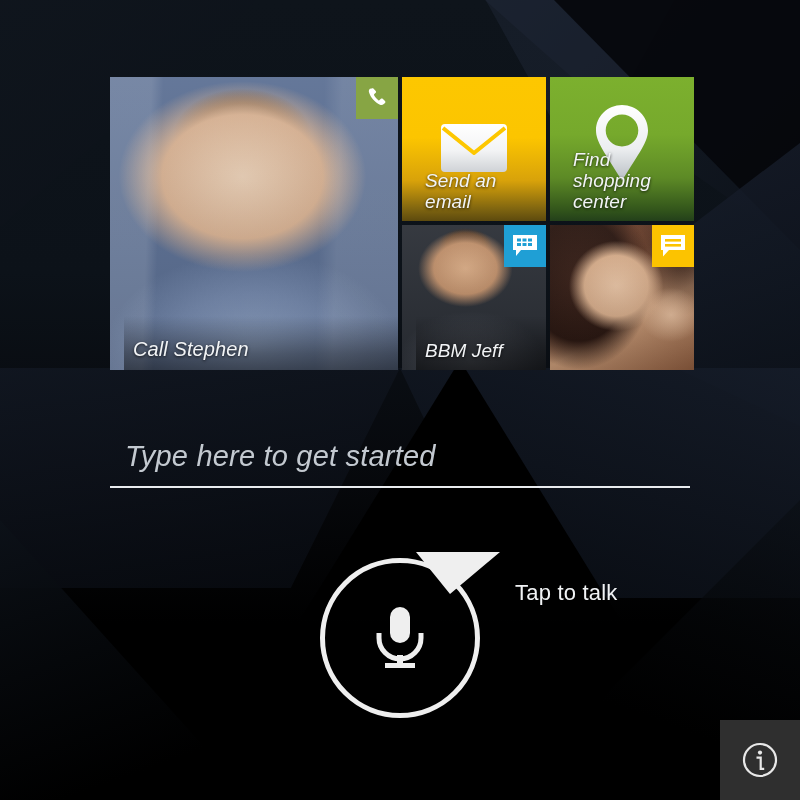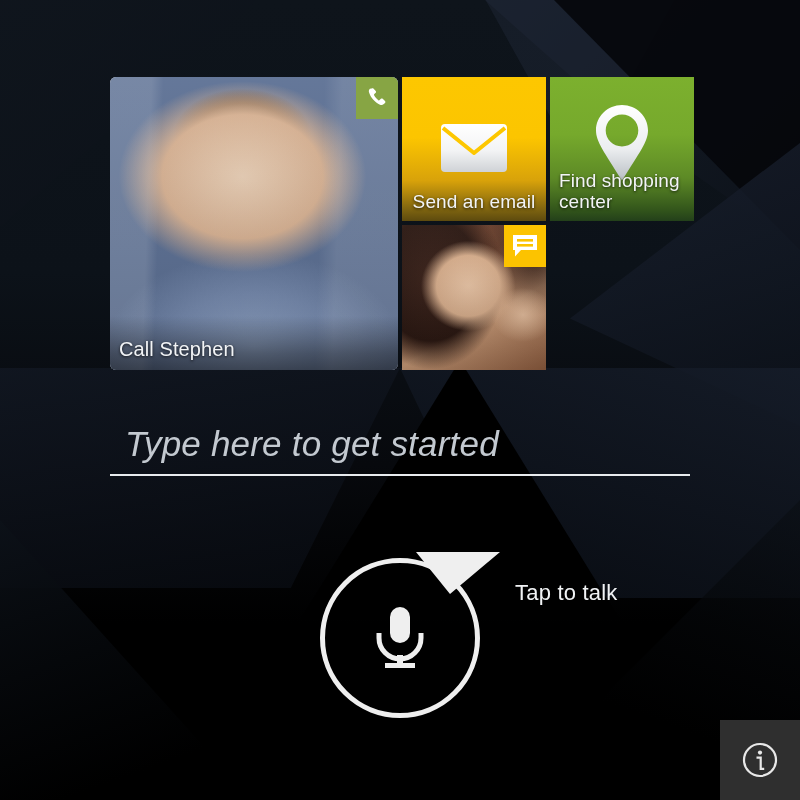--- a/index.html
+++ b/index.html
@@ -106,21 +106,21 @@
     grid-template-columns: 288px 144px 144px;
     grid-template-rows: 144px 145px;
     gap: 4px;
     z-index: 4;
   }
   .tile {
     position: relative;
     overflow: hidden;
     cursor: pointer;
   }
-  .tile-big { grid-column: 1; grid-row: 1 / span 2; border-radius: 6px; }
+  .tile-big { grid-column: 1; grid-row: 1 / span 2; }
 
   
   .photo { position: absolute; inset: 0; }
 
   
   .photo-stephen {
     background:
       radial-gradient(ellipse 58% 44% at 46% 34%, #e7cdb4 0%, #d7b192 48%, rgba(180,144,118,0) 74%),
       radial-gradient(ellipse 30% 20% at 46% 20%, #6f5236 0%, #4e3826 55%, rgba(60,44,30,0) 80%),
       radial-gradient(ellipse 64% 40% at 50% 92%, #8fa3c4 0%, #7589ad 45%, #5b6f93 80%),
@@ -157,34 +157,35 @@
       radial-gradient(ellipse 50% 60% at 92% 18%, #2d1a13 0%, rgba(40,24,16,0) 74%),
       linear-gradient(150deg, #4b2b1f 0%, #7a4a33 34%, #c99b78 62%, #8c5b3e 100%);
   }
   .photo-christa::after {
     content: "";
     position: absolute; inset: 0;
     background: linear-gradient(180deg, rgba(255,255,255,.04) 0%, rgba(0,0,0,.14) 100%);
   }
 
   
-  .tile-email  { background: linear-gradient(180deg, #fdc700 0%, #fcc500 42%, #d8a20a 72%, #7e6410 92%, #5d4a0e 100%); text-align: center; }
+  .tile-email  { background: linear-gradient(180deg, #fdc700 0%, #fcc500 42%, #d8a20a 72%, #7e6410 92%, #5d4a0e 100%); }
   .tile-map    { background: linear-gradient(180deg, #7cb02e 0%, #76a92c 40%, #5d8a26 70%, #33561b 92%, #23401a 100%); }
 
   
   .tile-label {
     position: absolute;
-    left: 0; right: 0; bottom: 0;
+    left: 14px; right: 0; bottom: 0;
     padding: 0 9px 9px 9px;
     color: #f2f4f6;
     font-size: 19px;
     line-height: 21px;
     letter-spacing: .1px;
     text-shadow: 0 1px 3px rgba(0,0,0,.75);
     z-index: 3;
+    font-style: italic;
   }
   .tile-big .tile-label { font-size: 20px; padding-bottom: 10px; }
   .tile-label.two-line { line-height: 21px; }
 
   
   .tile-photo .tile-label::before {
     content: "";
     position: absolute; left: 0; right: 0; bottom: 0; height: 54px;
     background: linear-gradient(180deg, rgba(0,0,0,0) 0%, rgba(0,0,0,.38) 70%, rgba(0,0,0,.5) 100%);
     z-index: -1;
@@ -213,25 +214,26 @@
     z-index: 6;
   }
   .type-input {
     width: 100%;
     background: transparent;
     border: none;
     outline: none;
     color: #84cc16;
     font-family: "Liberation Sans", sans-serif;
     font-style: italic;
-    font-size: 35px;
+    font-size: 29px;
     line-height: 40px;
     padding: 0 0 10px 15px;
     box-sizing: border-box;
     letter-spacing: .2px;
+    margin-top: 12px;
   }
   .type-input::placeholder { color: #c3c9d0; opacity: 1; font-style: italic; }
   .type-underline {
     height: 2px;
     background: #e8ebee;
     width: 100%;
   }
 
   
   .mic-wrap {
@@ -341,20 +343,37 @@
               <stop offset="100%" stop-color="#b9bec4"></stop>
             </linearGradient>
           </defs>
           <path d="M31 2C16.6 2 5 13.4 5 27.4c0 11 8.2 21.6 26 50.1 17.8-28.5 26-39.1 26-50.1C57 13.4 45.4 2 31 2z
                    M31 11.6c9 0 16.3 7.1 16.3 15.9S40 43.4 31 43.4 14.7 36.3 14.7 27.5 22 11.6 31 11.6z" fill="url(#pinGrad)" fill-rule="evenodd"></path>
         </svg>
       </div>
       <div class="tile-label two-line">Find shopping center</div>
     </div>
 
+    <div class="tile tile-photo">
+      <div class="photo photo-jeff"></div>
+      <div class="badge badge-bbm">
+        <svg width="28" height="26" viewBox="0 0 28 26" aria-hidden="true">
+          <path fill="#ffffff" d="M2 2h24v15H10l-5 6v-6H2z"></path>
+          <g fill="#1f9fd5">
+            <rect x="6" y="5.5" width="4" height="3"></rect>
+            <rect x="11.5" y="5.5" width="4" height="3"></rect>
+            <rect x="17" y="5.5" width="4" height="3"></rect>
+            <rect x="6" y="10" width="4" height="3"></rect>
+            <rect x="11.5" y="10" width="4" height="3"></rect>
+            <rect x="17" y="10" width="4" height="3"></rect>
+          </g>
+        </svg>
+      </div>
+      <div class="tile-label">BBM Jeff</div>
+    </div>
 
     <div class="tile tile-photo">
       <div class="photo photo-christa"></div>
       <div class="badge badge-text">
         <svg width="28" height="26" viewBox="0 0 28 26" aria-hidden="true">
           <path fill="#ffffff" d="M2 2h24v15H10l-6 6.5V17H2z"></path>
           <g fill="#fcc300">
             <rect x="6" y="6" width="16" height="2.6"></rect>
             <rect x="6" y="11" width="16" height="2.6"></rect>
           </g>

